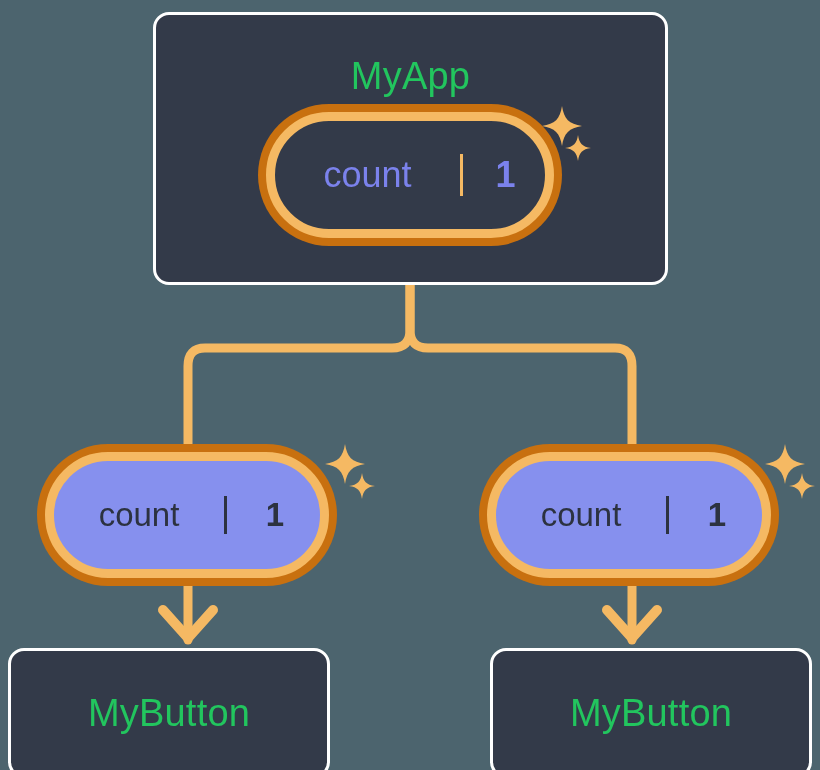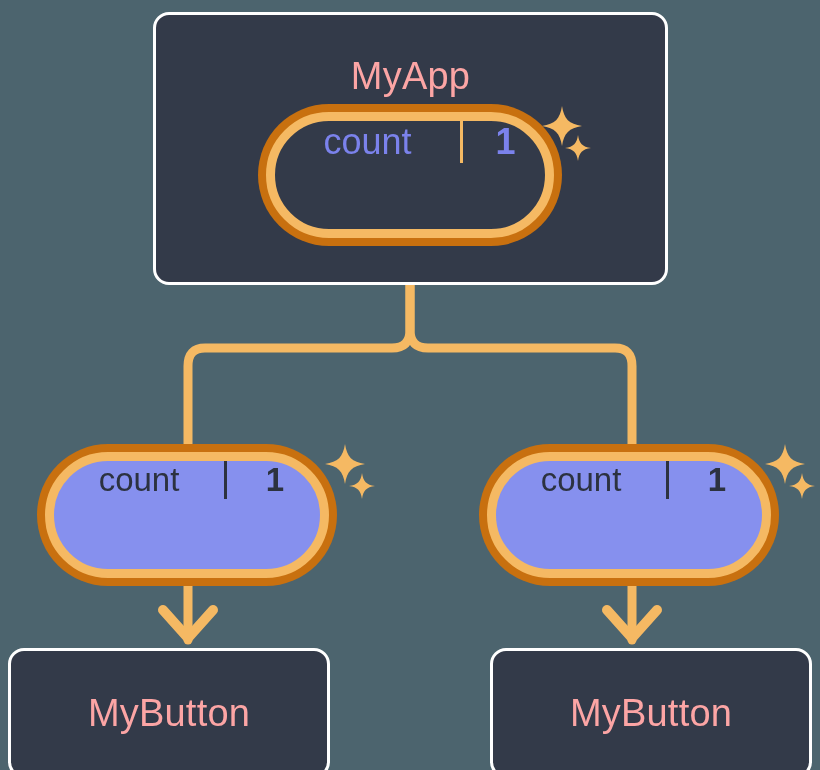--- a/index.html
+++ b/index.html
@@ -29,21 +29,21 @@
   
   .card {
     position: absolute;
     box-sizing: border-box;
     background: #333a49;
     border: 3px solid #ffffff;
     border-radius: 16px;
     z-index: 3;
   }
   .card-title {
-    color: #fca5a5;
+    color: #22c55e;
     font-size: 38px;
     font-weight: 400;
     letter-spacing: 0.2px;
     white-space: nowrap;
     text-align: center;
   }
 
   #card-myapp {
     left: 153px; top: 12px;
     width: 515px; height: 273px;
@@ -67,21 +67,21 @@
     display: flex;
     align-items: center;
     justify-content: center;
   }
 
   
   .pill {
     position: absolute;
     box-sizing: border-box;
     display: flex;
-    align-items: flex-start;
+    align-items: center;
     border-radius: 999px;
     z-index: 4;
     
     border: 9px solid #f5b963;
     box-shadow: 0 0 0 8px #c8700f;
   }
   .pill-key, .pill-val {
     display: flex;
     align-items: center;
     justify-content: center;

